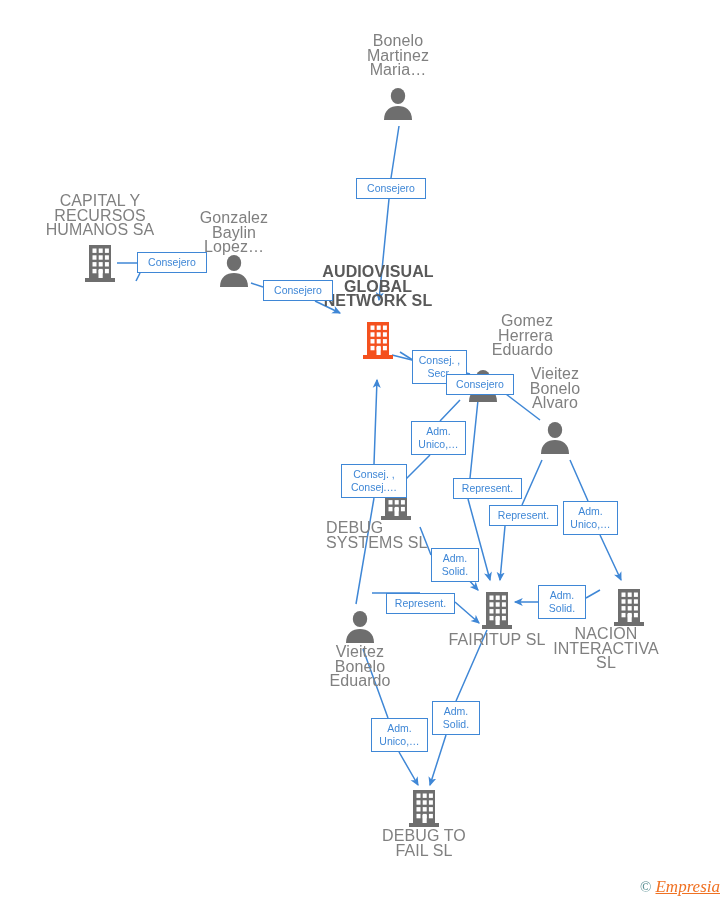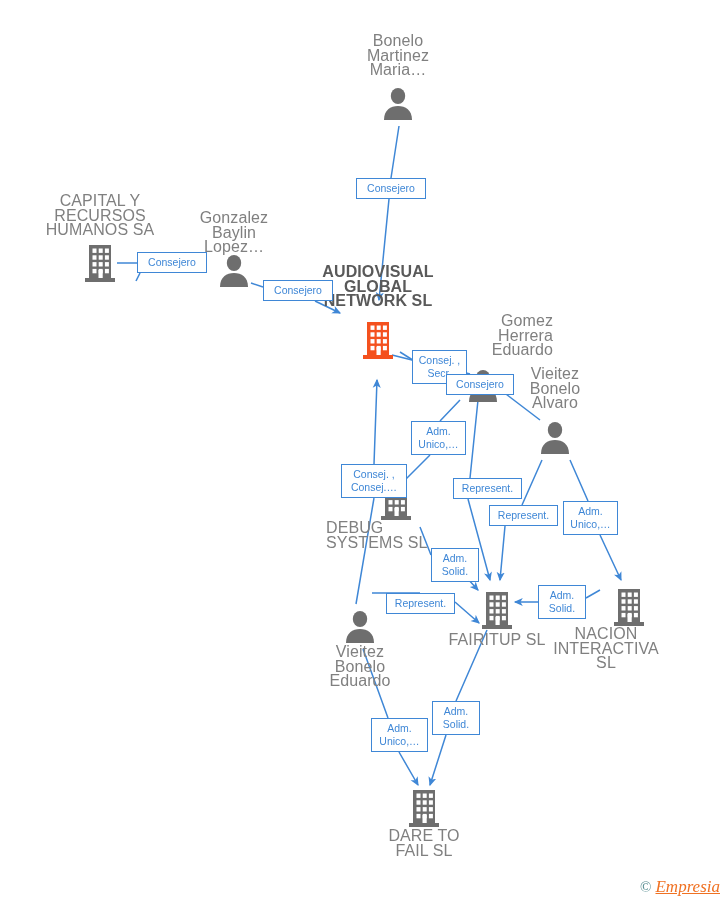--- a/index.html
+++ b/index.html
@@ -280,21 +280,21 @@
           <rect x="21.9" y="12.3" width="4" height="4.4" fill="#ffffff"></rect>
           <rect x="9.5" y="19.1" width="4" height="4.4" fill="#ffffff"></rect>
           <rect x="15.7" y="19.1" width="4" height="4.4" fill="#ffffff"></rect>
           <rect x="21.9" y="19.1" width="4" height="4.4" fill="#ffffff"></rect>
           <rect x="9.5" y="25.9" width="4" height="4.4" fill="#ffffff"></rect>
           <rect x="15.7" y="25.9" width="4" height="4.4" fill="#ffffff"></rect>
           <rect x="21.9" y="25.9" width="4" height="4.4" fill="#ffffff"></rect>
           <rect x="15.5" y="27" width="4.2" height="8" fill="#ffffff"></rect>
         </svg>
       </div>
-      <div class="node-label" style="position: absolute; left: 354px; top: 829px; width: 140px; text-align: center;">DARE TO
+      <div class="node-label" style="position: absolute; left: 354px; top: 829px; width: 140px; text-align: center;">DEBUG TO
 FAIL  SL</div>
     </div>
   <div id="edge-labels">
       <div class="edge-label" style="left: 356px; top: 178px; width: 70px; height: 21px;">Consejero</div>
       <div class="edge-label" style="left: 137px; top: 252px; width: 70px; height: 21px;">Consejero</div>
       <div class="edge-label" style="left: 263px; top: 280px; width: 70px; height: 21px;">Consejero</div>
       <div class="edge-label" style="left: 412px; top: 350px; width: 55px; height: 34px;">Consej. ,
 Secr.</div>
       <div class="edge-label" style="left: 446px; top: 374px; width: 68px; height: 21px;">Consejero</div>
       <div class="edge-label" style="left: 411px; top: 421px; width: 55px; height: 34px;">Adm.

